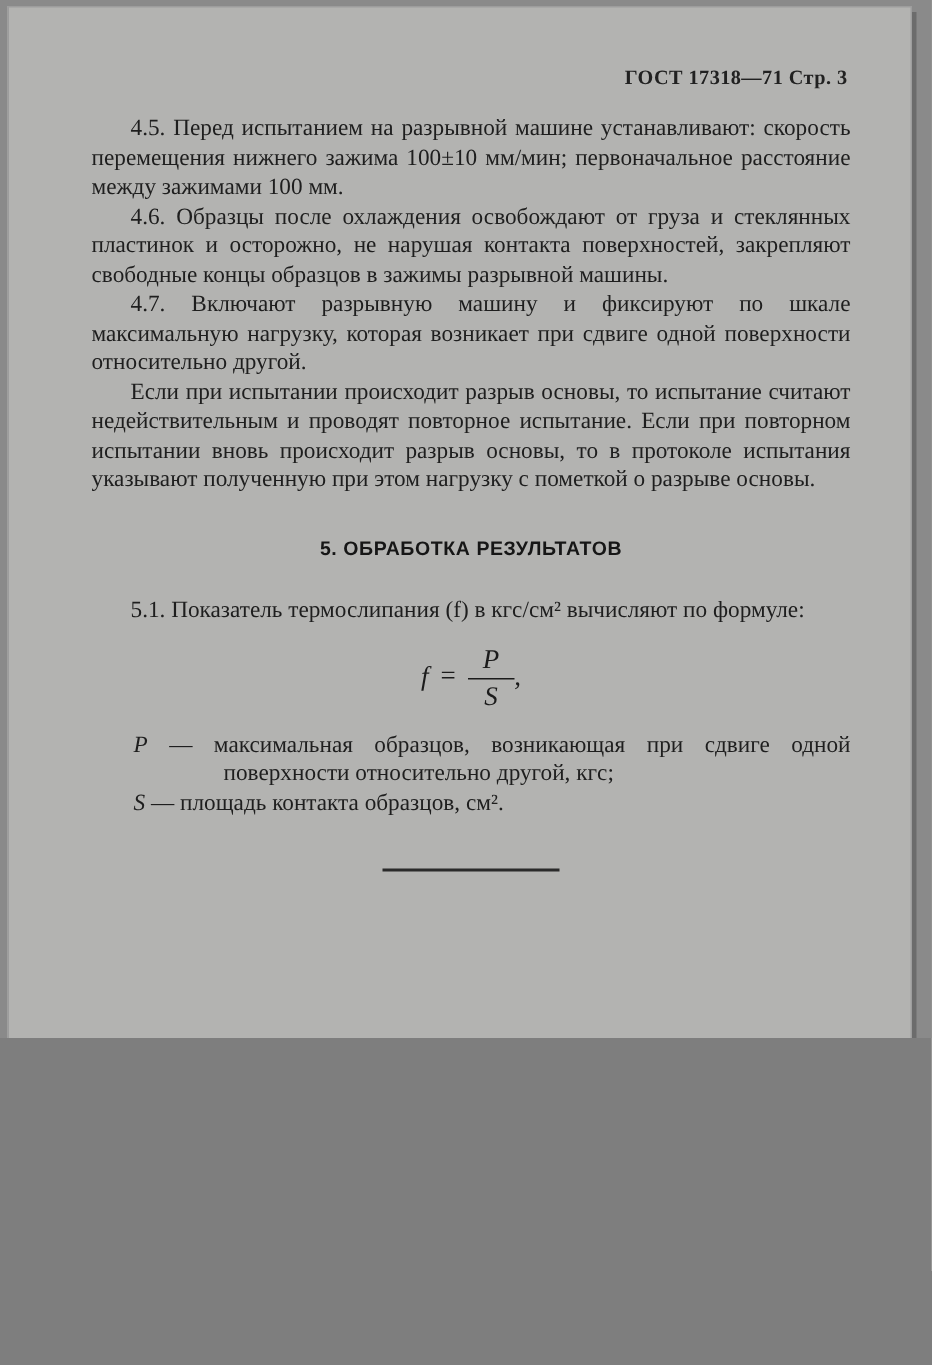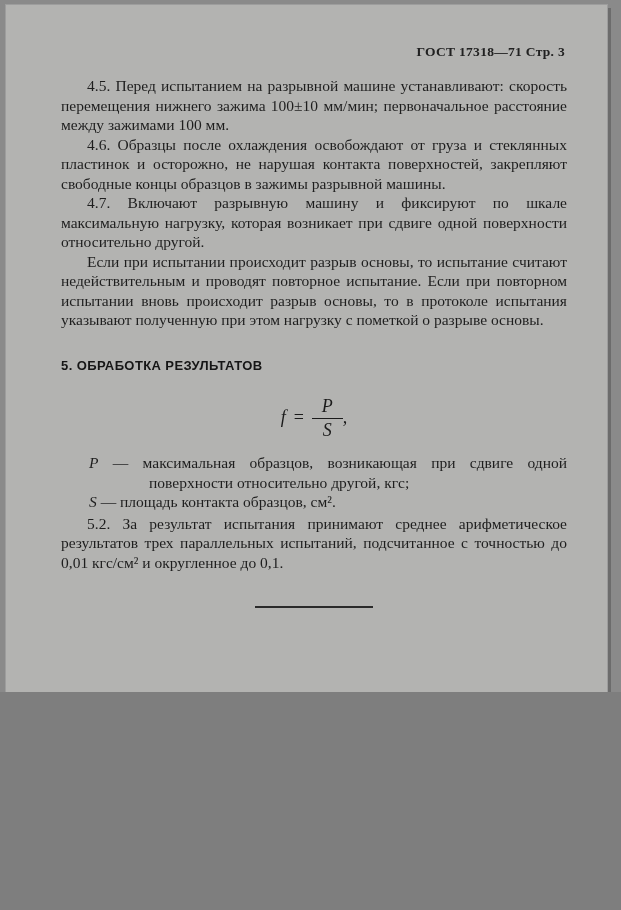--- a/index.html
+++ b/index.html
@@ -33,20 +33,21 @@
     margin:0;
     text-align:justify;
     font-size:15.5px;
     line-height:19.5px;
     color:#1e1e1e;
   }
   .indent{text-indent:26px;}
   .bold{font-weight:700;}
   .section-heading{
     font-family:"Liberation Sans", sans-serif;
+    text-align:center;
     font-weight:700;
     font-size:13px;
     letter-spacing:0.4px;
     margin:28px 0 24px 0;
     color:#161616;
   }
   .formula{
     text-align:center;
     font-size:18px;
     font-style:italic;
@@ -113,37 +114,37 @@
       <p class="para indent">4.5. Перед испытанием на разрывной машине устанавливают: скорость перемещения нижнего зажима 100±10 мм/мин; первоначальное расстояние между зажимами 100 мм.</p>
 
       <p class="para indent">4.6. Образцы после охлаждения освобождают от груза и стеклянных пластинок и осторожно, не нарушая контакта поверхностей, закрепляют свободные концы образцов в зажимы разрывной машины.</p>
 
       <p class="para indent">4.7. Включают разрывную машину и фиксируют по шкале максимальную нагрузку, которая возникает при сдвиге одной поверхности относительно другой.</p>
 
       <p class="para indent">Если при испытании происходит разрыв основы, то испытание считают недействительным и проводят повторное испытание. Если при повторном испытании вновь происходит разрыв основы, то в протоколе испытания указывают полученную при этом нагрузку с пометкой о разрыве основы.</p>
 
       <div class="section-heading">5. ОБРАБОТКА РЕЗУЛЬТАТОВ</div>
 
+      <p class="para indent">5.1. Показатель термослипания (f) в кгс/см² вычисляют по формуле:</p>
 
       <div class="formula">
         <span class="lhs">f</span><span class="eq">=</span><span class="frac"><span class="num">P</span><span class="den">S</span></span><span>,</span>
       </div>
 
 
       <p class="def">
         <span class="term">P</span>
         <span>— максимальная образцов, возникающая при сдвиге одной поверхности относительно другой, кгс;</span>
       </p>
 
       <p class="def">
         <span class="term">S</span>
         <span>— площадь контакта образцов, см².</span>
       </p>
 
-      <p class="para indent p52">5.2. За результат испытания принимают среднее арифметическое результатов трех параллельных испытаний, подсчитанное с точностью до 0,01 кгс/см² и округленное до 0,1.</p>
 
       <hr class="divider">
 
     </div>
 
     <div class="page-number">15</div>
   </div>
 </div>
 
 </body></html>

